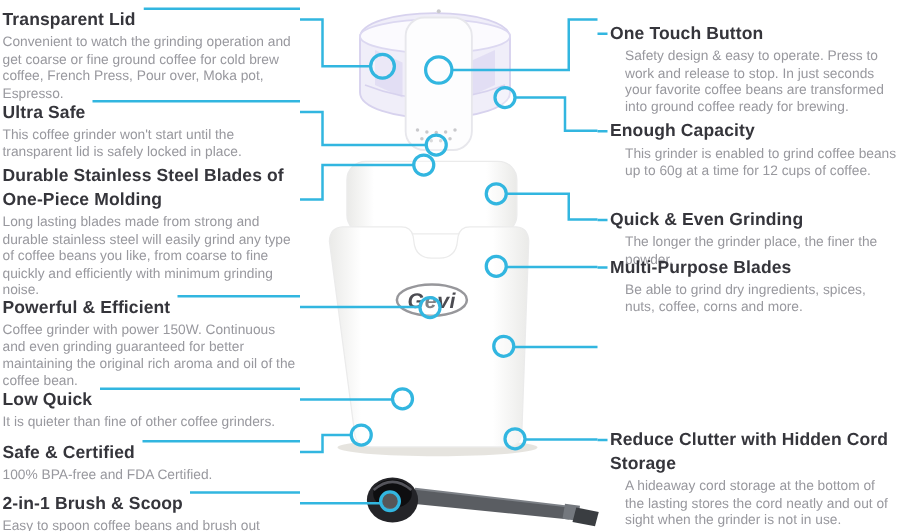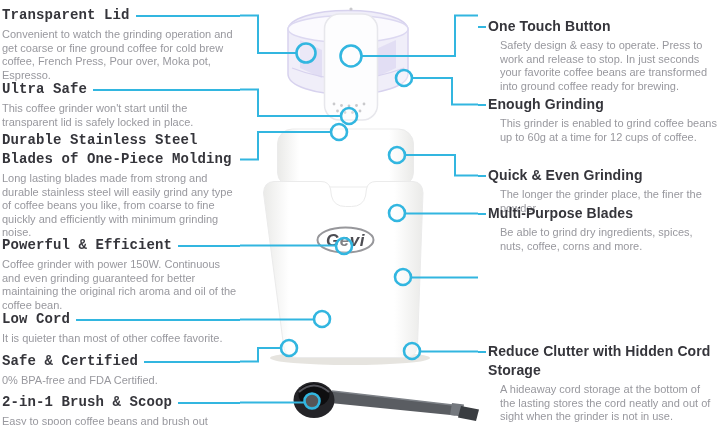--- a/index.html
+++ b/index.html
@@ -4,21 +4,21 @@
 <style>
   html,body{margin:0;padding:0;background:#ffffff;}
   .canvas{
     position:relative;width:718px;height:425px;background:#ffffff;overflow:hidden;
     font-family:"Liberation Sans", sans-serif;
   }
   .feature{position:absolute;}
   .feature.left{left:2px;width:238px;}
   .feature.right{left:478px;width:240px;}
   .head{display:flex;}
-  .feature.left .head{align-items:flex-end;font-family:Liberation Mono, monospace;}
+  .feature.left .head{align-items:flex-start;}
   .feature.right .head{align-items:flex-start;}
   .htext{
     font-size:14px;font-weight:bold;color:#35353b;line-height:19px;letter-spacing:0.1px;
   }
   .hline{height:2px;background:#32b6e0;}
   .feature.left .hline{flex:1;margin-left:6px;margin-bottom:8.5px;}
   .feature.right .hline{width:8px;margin-top:8.5px;margin-right:2px;flex:0 0 auto;}
   .desc{
     margin-top:3px;font-size:11px;color:#98989e;line-height:13.5px;
   }
@@ -148,32 +148,32 @@
   <div class="feature left" style="top:236px">
     <div class="head">
       <span class="htext">Powerful &amp; Efficient</span>
       <span class="hline"></span>
     </div>
     <div class="desc">Coffee grinder with power 150W. Continuous and even grinding guaranteed for better maintaining the original rich aroma and oil of the coffee bean.</div>
   </div>
 
   <div class="feature left" style="top:310px">
     <div class="head">
-      <span class="htext">Low Cord</span>
-      <span class="hline"></span>
-    </div>
-    <div class="desc">It is quieter than most of other coffee favorite.</div>
+      <span class="htext">Low Quick</span>
+      <span class="hline"></span>
+    </div>
+    <div class="desc">It is quieter than fine of other coffee grinders.</div>
   </div>
 
   <div class="feature left" style="top:352px">
     <div class="head">
       <span class="htext">Safe &amp; Certified</span>
       <span class="hline"></span>
     </div>
-    <div class="desc">0% BPA-free and FDA Certified.</div>
+    <div class="desc">100% BPA-free and FDA Certified.</div>
   </div>
 
   <div class="feature left" style="top:393px">
     <div class="head">
       <span class="htext">2-in-1 Brush &amp; Scoop</span>
       <span class="hline"></span>
     </div>
     <div class="desc">Easy to spoon coffee beans and brush out powder.</div>
   </div>
 
@@ -181,21 +181,21 @@
     <div class="head">
       <span class="hline"></span>
       <span class="htext">One Touch Button</span>
     </div>
     <div class="desc">Safety design &amp; easy to operate. Press to work and release to stop. In just seconds your favorite coffee beans are transformed into ground coffee ready for brewing.</div>
   </div>
 
   <div class="feature right" style="top:95px">
     <div class="head">
       <span class="hline"></span>
-      <span class="htext">Enough Grinding</span>
+      <span class="htext">Enough Capacity</span>
     </div>
     <div class="desc">This grinder is enabled to grind coffee beans up to 60g at a time for 12 cups of coffee.</div>
   </div>
 
   <div class="feature right" style="top:166px">
     <div class="head">
       <span class="hline"></span>
       <span class="htext">Quick &amp; Even Grinding</span>
     </div>
     <div class="desc">The longer the grinder place, the finer the powder.</div>

